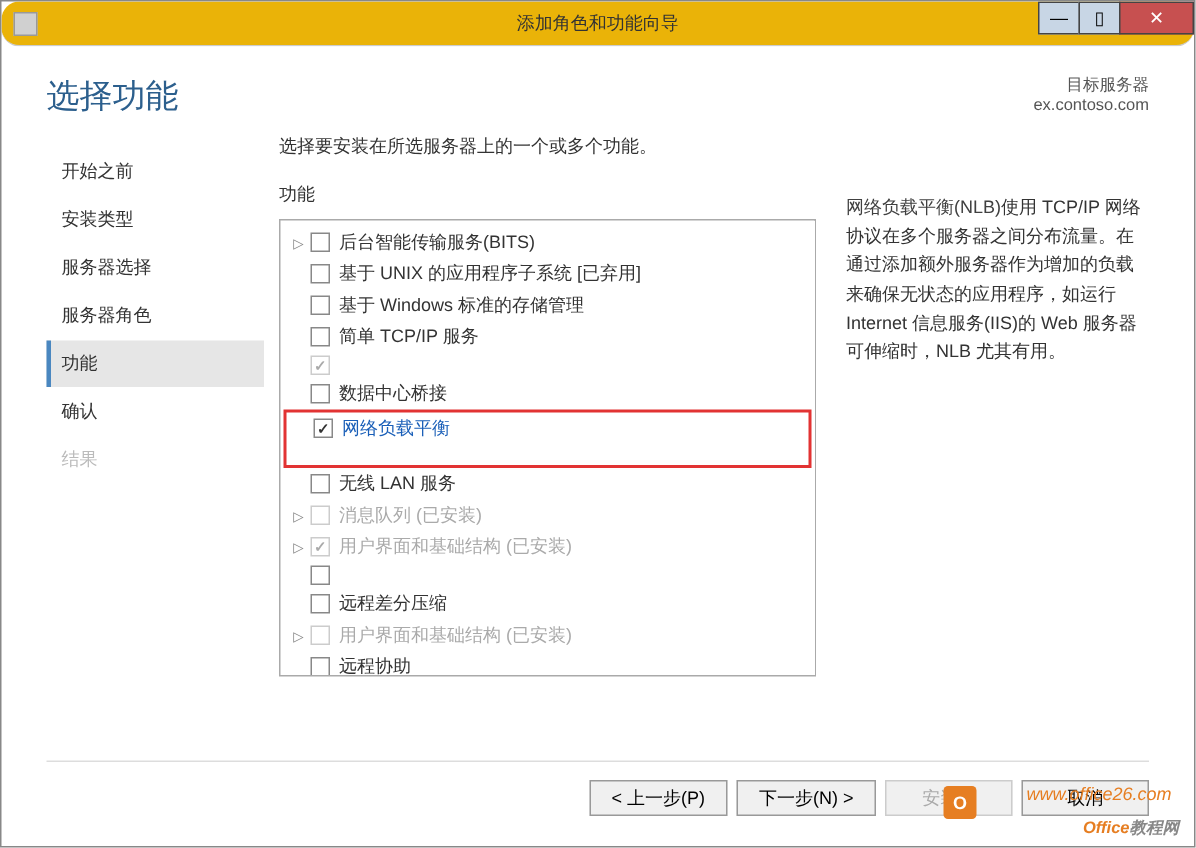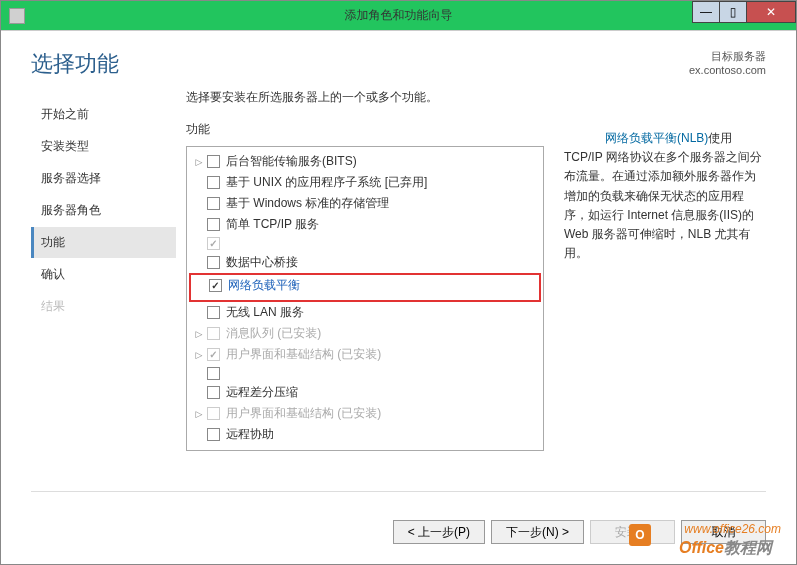--- a/index.html
+++ b/index.html
@@ -1,18 +1,18 @@
 <!DOCTYPE html>
 <html><head>
   <meta charset="utf-8">
   <style>
     * { margin: 0; padding: 0; box-sizing: border-box; font-family: "Microsoft YaHei", "Segoe UI", sans-serif; }
     body { background: #fff; width: 797px; height: 565px; position: relative; overflow: hidden; border: 1px solid #888; }
     
-    .titlebar { height: 30px; background: #22c55e; display: flex; align-items: center; border-bottom: 1px solid #ccc; position: relative; }
+    .titlebar { height: 30px; background: #eab308; display: flex; align-items: center; border-bottom: 1px solid #ccc; position: relative; border-radius: 12px; }
     .titlebar-icon { width: 16px; height: 16px; margin-left: 8px; background: #d0d0d0; border: 1px solid #999; }
     .titlebar-title { position: absolute; left: 50%; transform: translateX(-50%); font-size: 12px; color: #333; }
     .window-controls { position: absolute; right: 0; top: 0; display: flex; height: 22px; }
     .window-btn { width: 28px; height: 22px; display: flex; align-items: center; justify-content: center; font-size: 12px; border: 1px solid #444; margin-left: -1px; }
     .min-btn { background: #c8d6e5; }
     .max-btn { background: #c8d6e5; }
     .close-btn { background: #c75050; color: #fff; width: 50px; }
     
     .header { padding: 18px 30px 10px 30px; display: flex; justify-content: space-between; align-items: flex-start; }
     .page-title { color: #2c5f8d; font-size: 22px; font-weight: normal; }
@@ -27,43 +27,43 @@
     
     .main { flex: 1; display: flex; gap: 20px; padding-left: 10px; }
     
     .features-col { width: 358px; }
     .instruction { font-size: 12px; color: #333; margin-bottom: 15px; }
     .section-label { font-size: 12px; color: #333; margin-bottom: 8px; }
     
     .features-box { border: 1px solid #aaa; height: 305px; overflow-y: auto; overflow-x: hidden; background: #fff; position: relative; }
     .features-list { padding: 4px 0; }
     .feature-item { display: flex; align-items: center; font-size: 12px; padding: 2px 4px 2px 6px; white-space: nowrap; }
-    .feature-item.highlighted { border: 2px solid #e23333; margin: 0px 2px; padding: 2px 2px 6px 4px; }
+    .feature-item.highlighted { border: 2px solid #e23333; margin: 0px 2px; padding: 2px 2px 16px 4px; }
     
     .expander { width: 12px; display: inline-flex; align-items: center; justify-content: center; color: #888; font-size: 9px; margin-right: 2px; }
     .expander.none { visibility: hidden; }
     
     .chk { width: 13px; height: 13px; border: 1px solid #888; margin-right: 6px; display: inline-flex; align-items: center; justify-content: center; font-size: 10px; flex-shrink: 0; background: #fff; }
     .chk.checked::after { content: "✓"; color: #333; font-weight: bold; }
     .chk.checked.disabled::after { color: #aaa; }
     .chk.disabled { border-color: #ccc; }
     
     .feature-label { color: #333; }
     .feature-label.disabled { color: #aaa; }
     .feature-label.link { color: #1a5fb8; }
     
     .desc-col { flex: 1; }
     .desc-text { font-size: 12px; color: #333; line-height: 1.6; margin-top: 40px; }
-    .desc-text .link { color: #0369a1; margin-left: 41px; }
-    
-    .button-bar { position: absolute; bottom: 20px; right: 30px; left: 30px; border-top: 1px solid #ddd; padding-top: 28px; display: flex; justify-content: flex-end; gap: 6px; }
+    .desc-text .link { color: #404040; }
+    
+    .button-bar { position: absolute; bottom: 20px; right: 30px; left: 30px; border-top: 1px solid #ddd; padding-top: 12px; display: flex; justify-content: flex-end; gap: 6px; }
     .btn { min-width: 85px; height: 24px; font-size: 12px; border: 1px solid #999; background: #f0f0f0; padding: 0 14px; cursor: pointer; }
     .btn.disabled { color: #aaa; border-color: #ccc; }
     
-    .watermark { position: absolute; right: 24px; bottom: 5px; font-size: 16px; font-weight: bold; font-style: italic; color: #888; pointer-events: none; }
+    .watermark { position: absolute; right: 10px; bottom: 5px; font-size: 11px; font-weight: bold; font-style: italic; color: #888; pointer-events: none; }
     .watermark .orange { color: #e67e22; }
     .watermark-url { position: absolute; right: 15px; bottom: 28px; font-size: 12px; color: #e67e22; font-style: italic; pointer-events: none; }
     .wm-icon { position: absolute; right: 145px; bottom: 18px; width: 22px; height: 22px; background: #e67e22; border-radius: 3px; display:flex; align-items:center; justify-content:center; color:#fff; font-size:12px; font-weight:bold; pointer-events:none; }
     
     ::-webkit-scrollbar { width: 16px; }
     ::-webkit-scrollbar-track { background: #f0f0f0; }
     ::-webkit-scrollbar-thumb { background: #c0c0c0; border: 1px solid #aaa; }
   </style>
 </head>
 <body>

